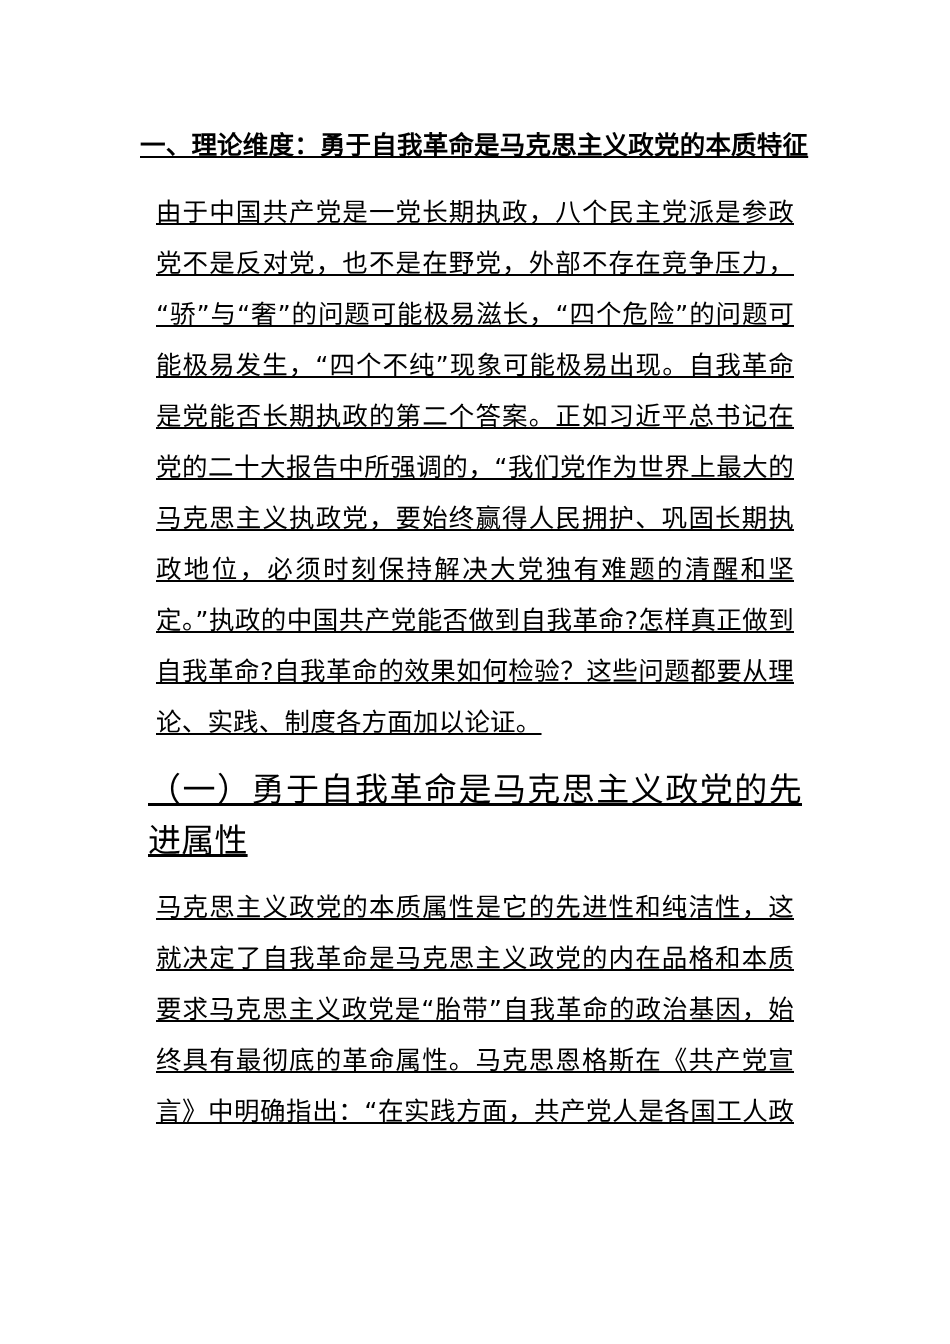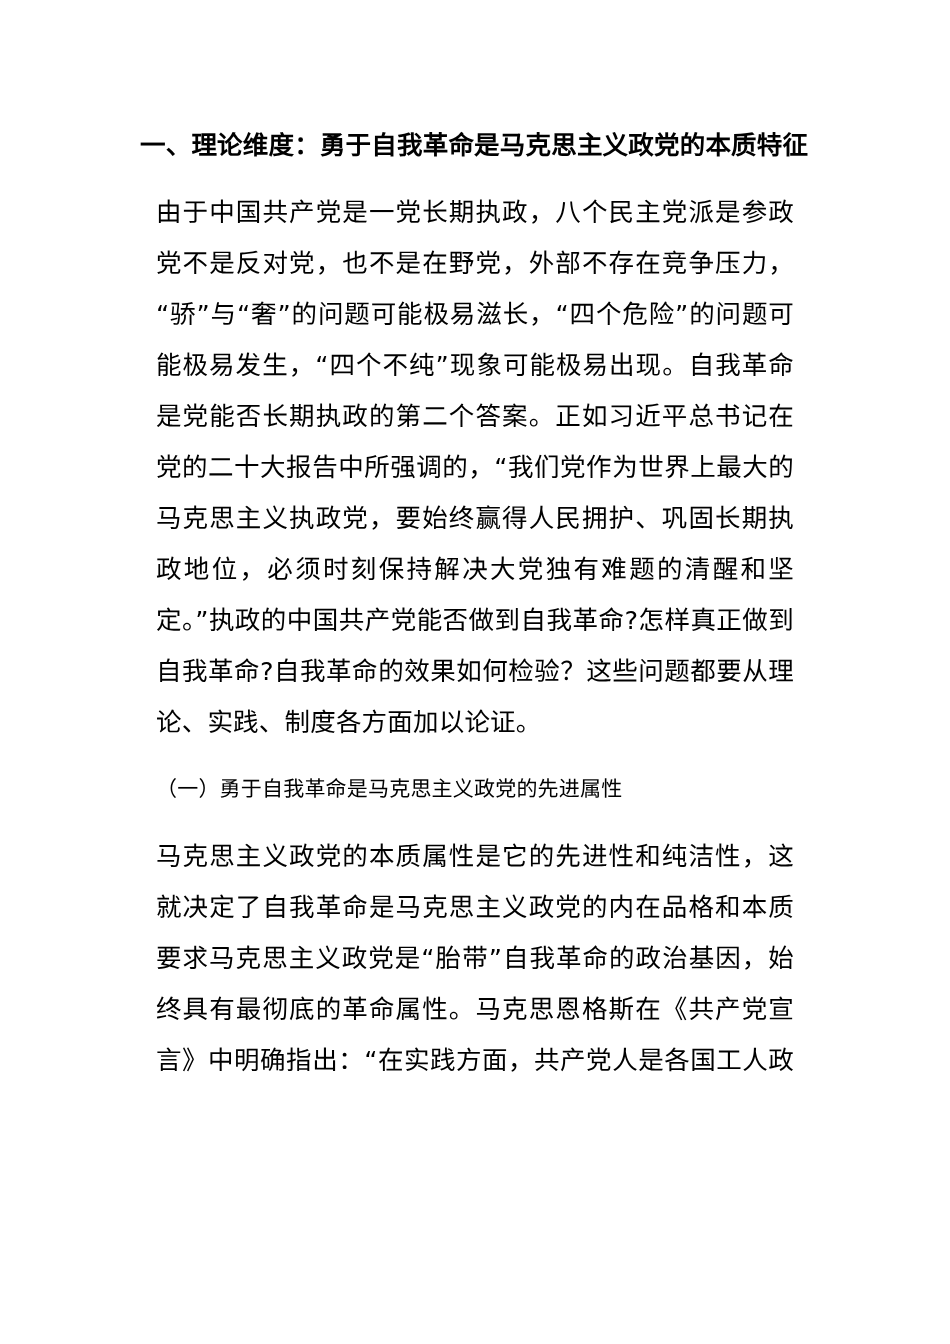--- a/index.html
+++ b/index.html
@@ -13,20 +13,21 @@
     font-family: "DejaVu Sans", "Liberation Sans", sans-serif;
     color: #000000;
     overflow: hidden;
   }
   .page {
     box-sizing: border-box;
     width: 950px;
     height: 1344px;
     padding: 120px 140px 40px 140px;
     background: #ffffff;
+    text-decoration: underline;
   }
   .doc-body {
     font-size: 25.5px;
     line-height: 51px;
     letter-spacing: 0.2px;
     text-align: justify;
     text-justify: inter-character;
   }
   .heading-1 {
     font-size: 25.5px;
@@ -34,23 +35,23 @@
     font-weight: 700;
     margin: 0 0 0 0;
     text-align: justify;
     text-justify: inter-character;
   }
   .para {
     margin: 16px;
     text-indent: 0;
   }
   .heading-2 {
-    font-size: 21px;
+    font-size: 33px;
     line-height: 51px;
-    margin: 16px;
+    margin: 8px;
     font-weight: 400;
   }
   .clip-last {
     
     max-height: 250px;
     overflow: hidden;
   }
 </style>
 </head>
 <body>

